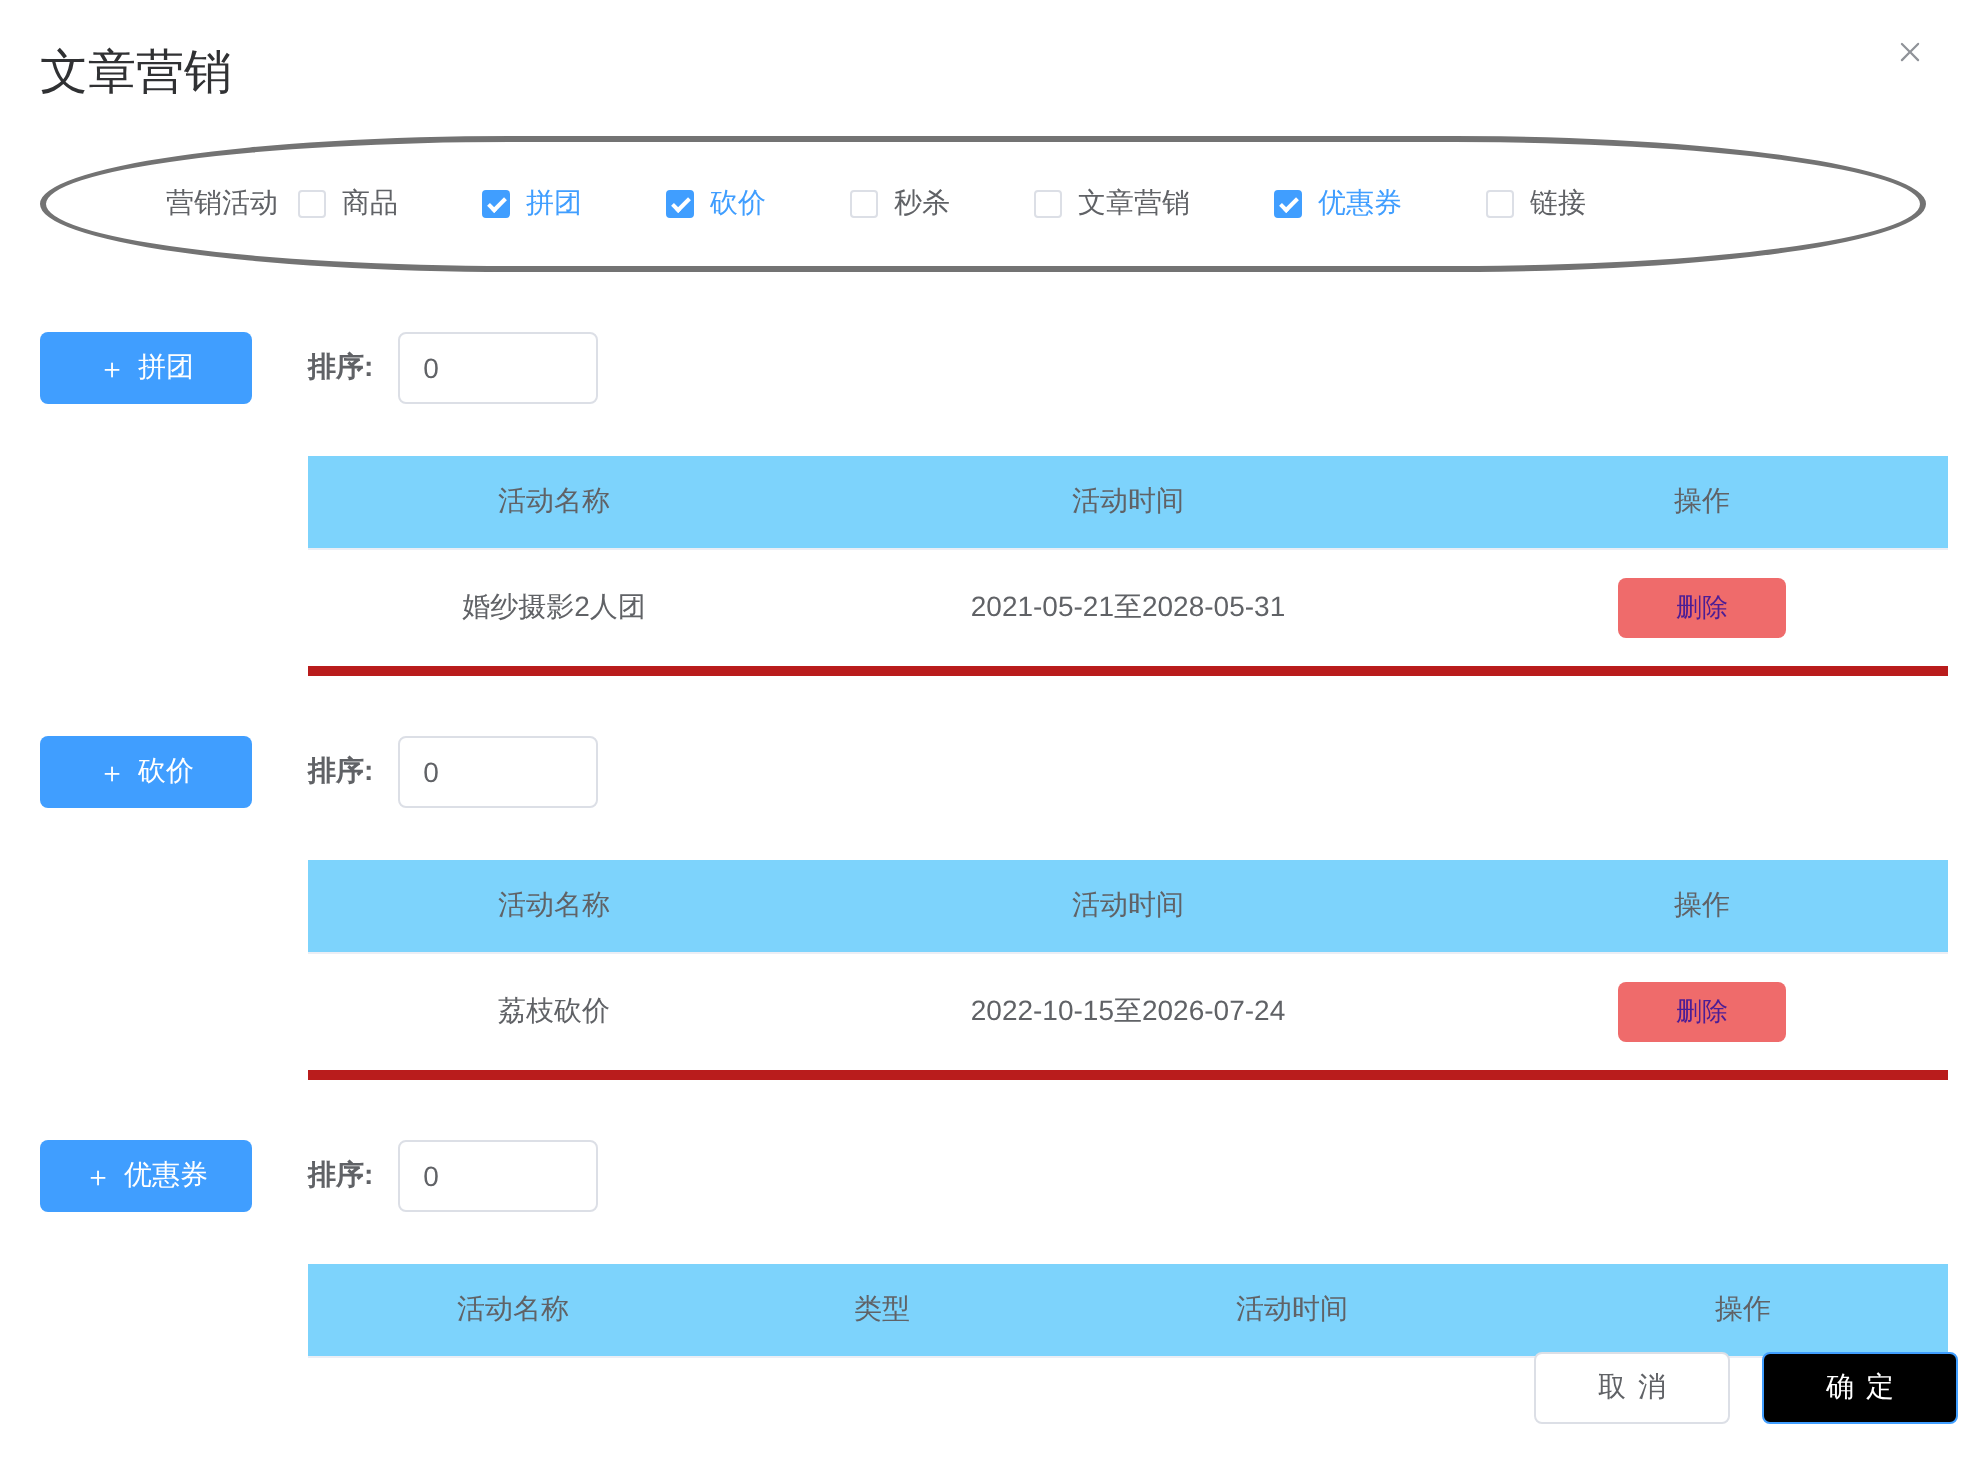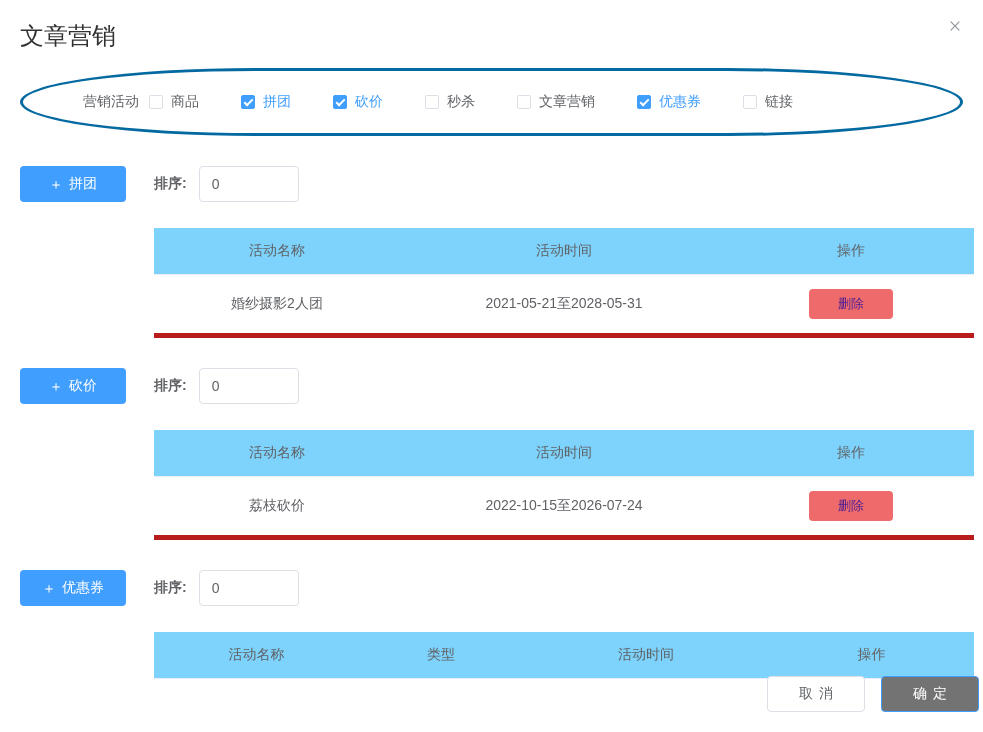--- a/index.html
+++ b/index.html
@@ -28,21 +28,21 @@
       cursor: pointer;
       color: #909399;
     }
     .close-icon svg { width: 16px; height: 16px; }
 
     .activity-row {
       position: relative;
       display: flex;
       align-items: center;
       padding: 22px 60px;
-      border: 3px solid #0369a1;
+      border: 3px solid #737373;
       border-radius: 50% / 100%;
       margin: 0 0 30px 0;
     }
     .activity-label {
       color: #606266;
       margin-right: 10px;
       white-space: nowrap;
     }
     .checkbox-group {
       display: flex;
@@ -182,21 +182,21 @@
       font-size: 14px;
       cursor: pointer;
       border: 1px solid #dcdfe6;
       background: #fff;
       color: #606266;
       padding: 0 20px;
       letter-spacing: 6px;
       text-indent: 6px;
     }
     .btn.primary {
-      background: #737373;
+      background: #000000;
       border-color: #409eff;
       color: #fff;
     }
   </style>
 </head>
 <body>
 
 <div class="dialog-title">文章营销</div>
 <div class="close-icon">
   <svg viewBox="0 0 1024 1024" fill="currentColor">

